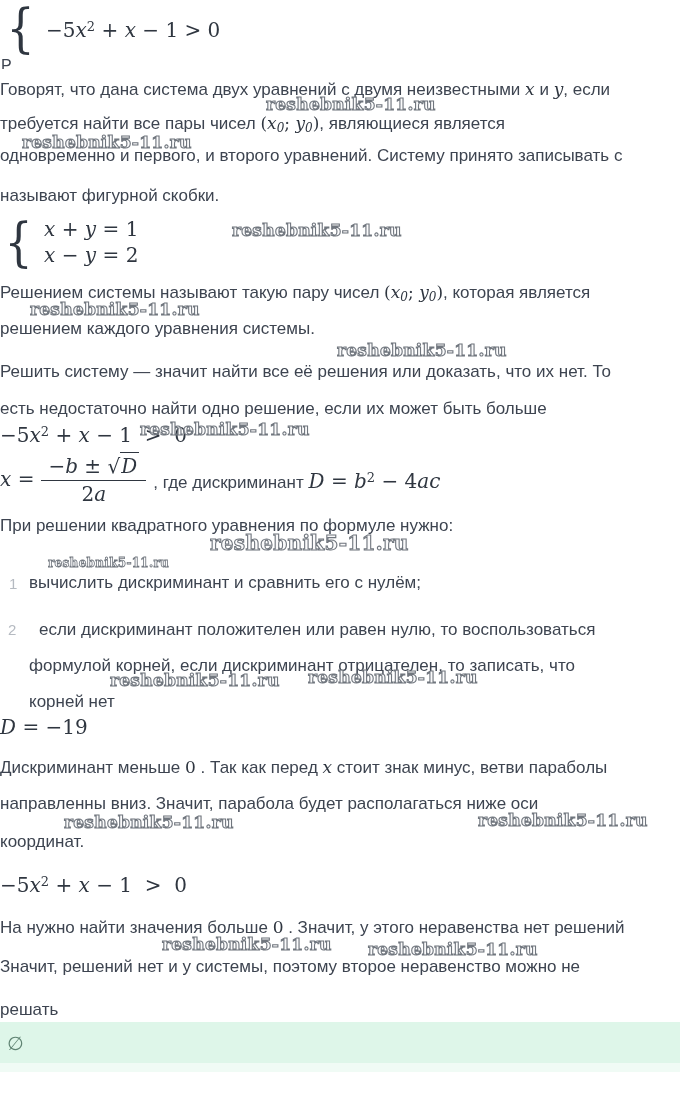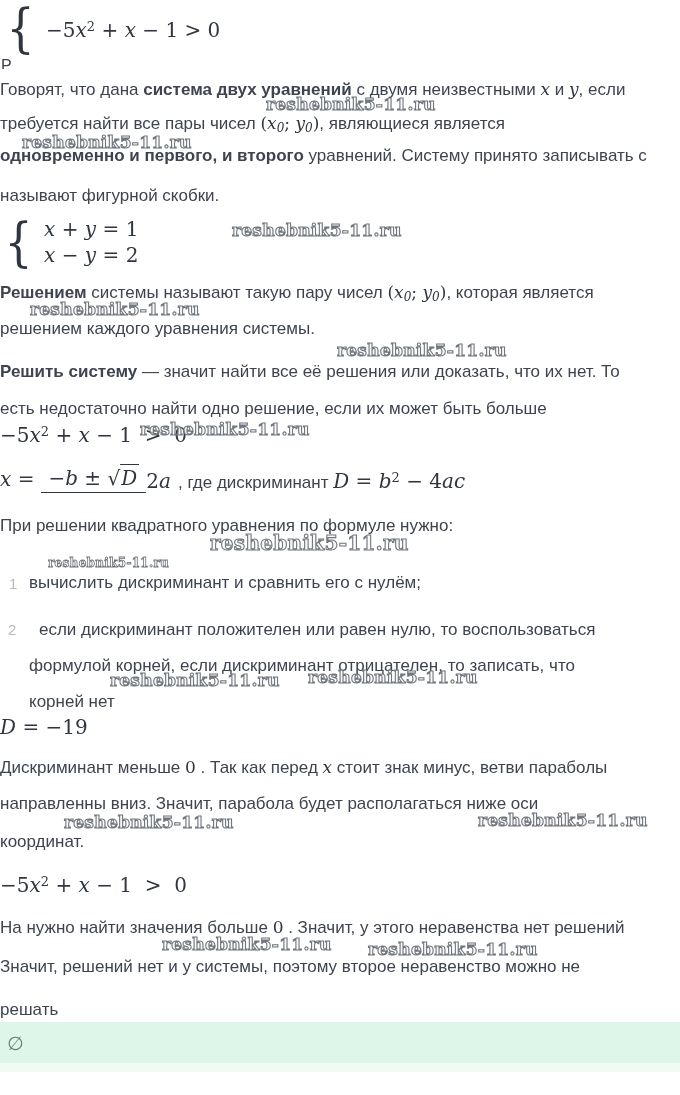--- a/index.html
+++ b/index.html
@@ -2,35 +2,35 @@
 <html><head>
 <meta charset="utf-8">
 <style>
   html,body{margin:0;padding:0}
   body{
     width:680px;height:1095px;position:relative;overflow:hidden;
     background:#ffffff;color:#3d4450;
     font-family:"Liberation Sans",sans-serif;font-size:17px;
   }
   .line{position:absolute;white-space:pre;line-height:22px}
-  .seg-b{font-weight:700}
+  .seg-b{font-weight:400}
   .seg-i,.seg-m,.seg-sub,.seg-sup,.seg-r{font-family:"DejaVu Serif",serif;color:#2f3640}
   .seg-i{font-style:italic}
   .seg-sub{font-style:italic;font-size:12px;vertical-align:-3px}
   .seg-sup{font-size:13px;vertical-align:6px}
   .seg-r{font-style:italic;border-top:1.5px solid #2f3640;padding:1px 2px 0 1px}
   .math{font-family:"DejaVu Serif",serif;font-size:20px;color:#2f3640}
   .system{position:absolute;display:flex;align-items:center;gap:9px}
   .brace{font-family:"DejaVu Serif",serif;font-size:52px;font-weight:200;color:#2f3640;line-height:1;transform:scaleX(0.85)}
   .sys-rows{display:flex;flex-direction:column;gap:1px}
   .sys-rows .math{line-height:25px}
   .fm{display:flex;align-items:center}
   .fm .seg-i,.fm .seg-m{font-size:20px}
   .fm .seg-sup{font-size:13px}
-  .frac{display:inline-flex;flex-direction:row;align-items:center;margin:0 7px;font-size:20px}
+  .frac{display:inline-flex;flex-direction:column;align-items:center;margin:0 7px;font-size:20px}
   .frac .num{border-bottom:1.6px solid #2f3640;padding:0 7px 3px}
   .frac .den{padding-top:2px}
   .list-num{color:#b5bac1;font-size:15px}
   .wm{
     position:absolute;white-space:nowrap;
     font-family:"DejaVu Serif",serif;font-weight:700;font-size:17px;
     color:rgba(245,246,247,0.55);
     -webkit-text-stroke:1.1px #70767e;
     letter-spacing:0.3px;
   }

